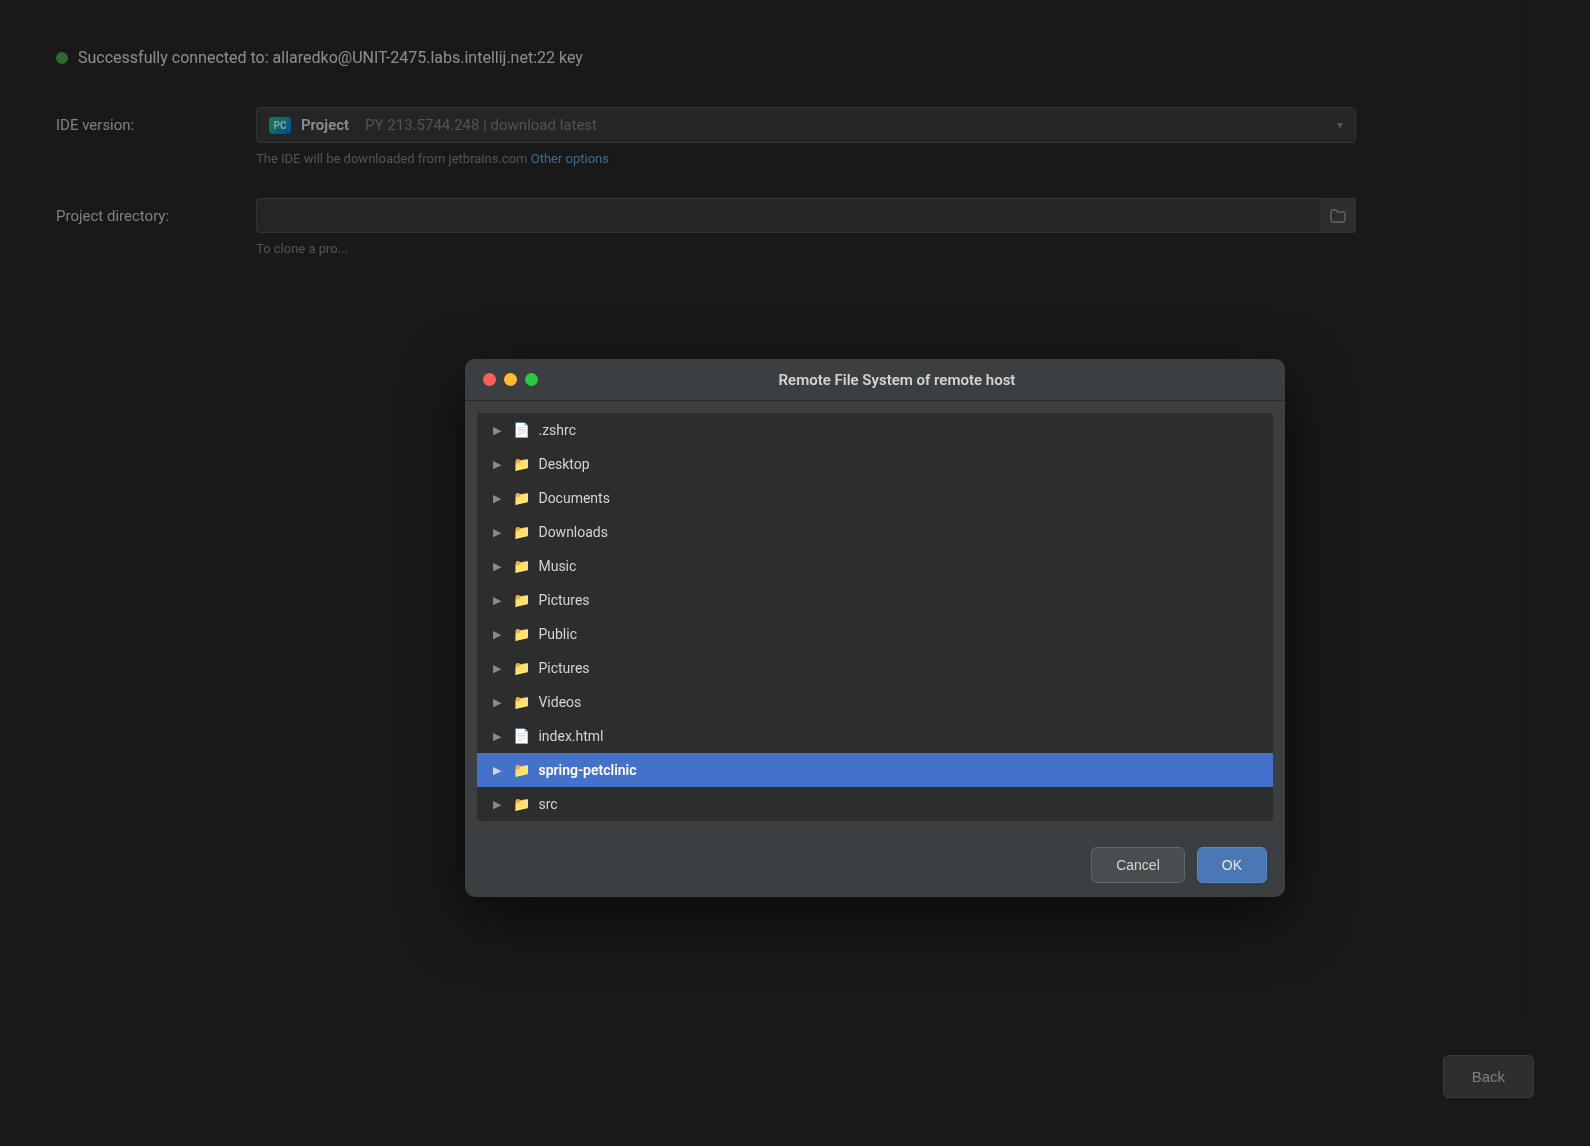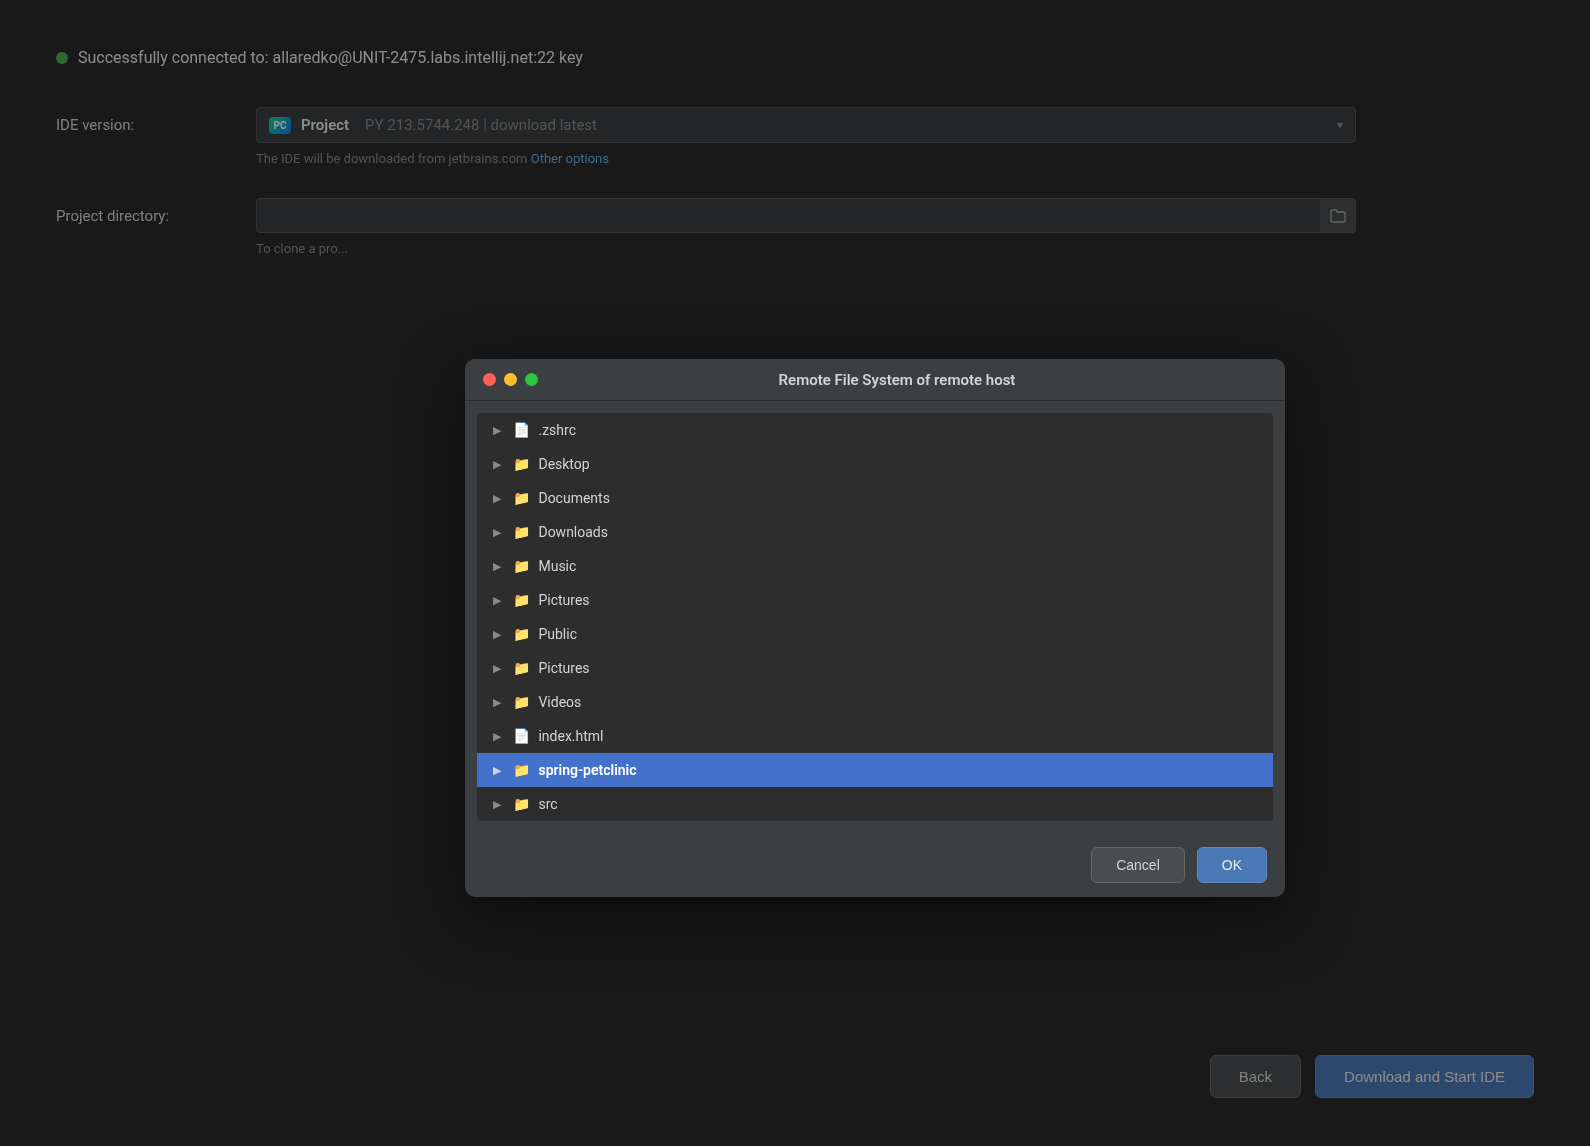--- a/index.html
+++ b/index.html
@@ -379,21 +379,20 @@
           <path d="M1 2.5C1 1.67 1.67 1 2.5 1H6L7.5 3H13.5C14.33 3 15 3.67 15 4.5V11.5C15 12.33 14.33 13 13.5 13H2.5C1.67 13 1 12.33 1 11.5V2.5Z" stroke="#aaa" stroke-width="1.3" fill="none"></path>
         </svg>
       </button>
     </div>
   </div>
 
   <div class="clone-hint">To clone a pro...</div>
 
   <div class="bottom-bar">
     <button class="btn-back">Back</button>
-    <button class="btn-download">Download and Start IDE</button>
   </div>
 
   <div class="modal-overlay">
     <div class="modal">
       <div class="modal-titlebar">
         <div class="traffic-lights">
           <div class="traffic-light tl-red"></div>
           <div class="traffic-light tl-yellow"></div>
           <div class="traffic-light tl-green"></div>
         </div>

